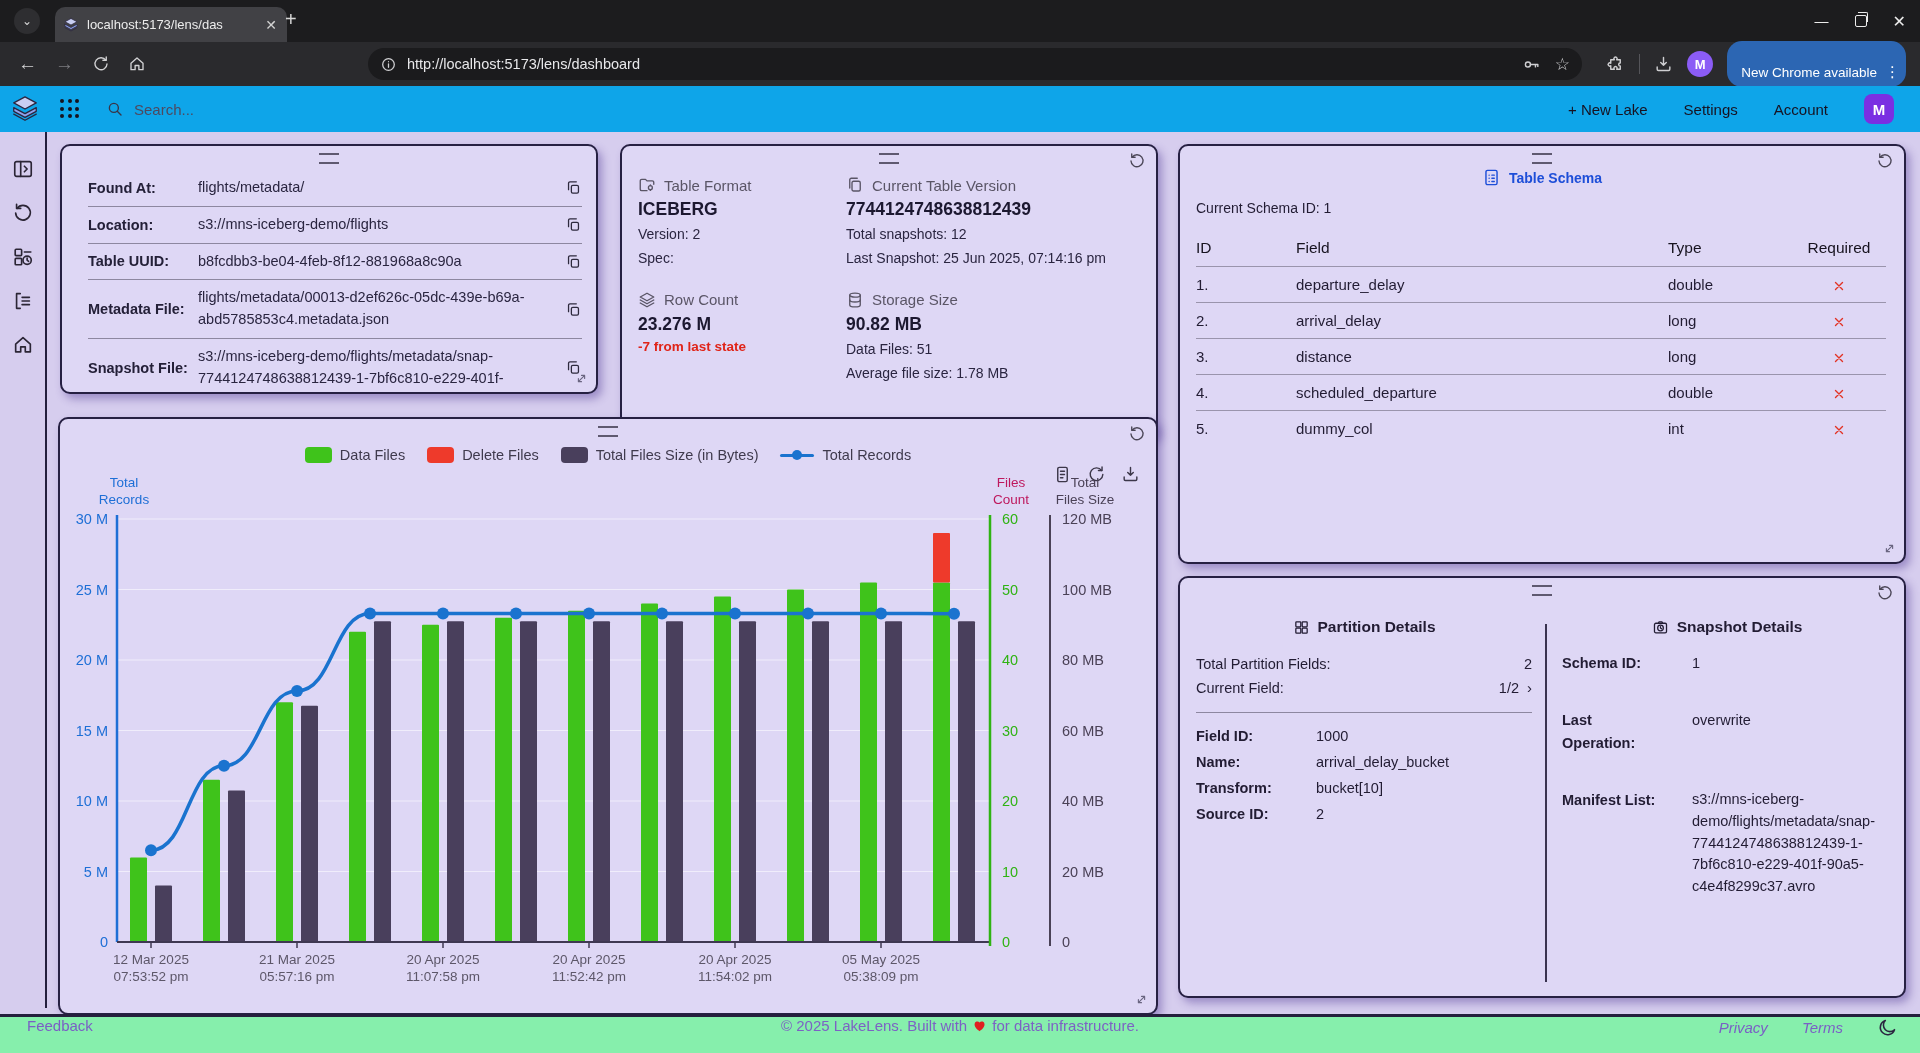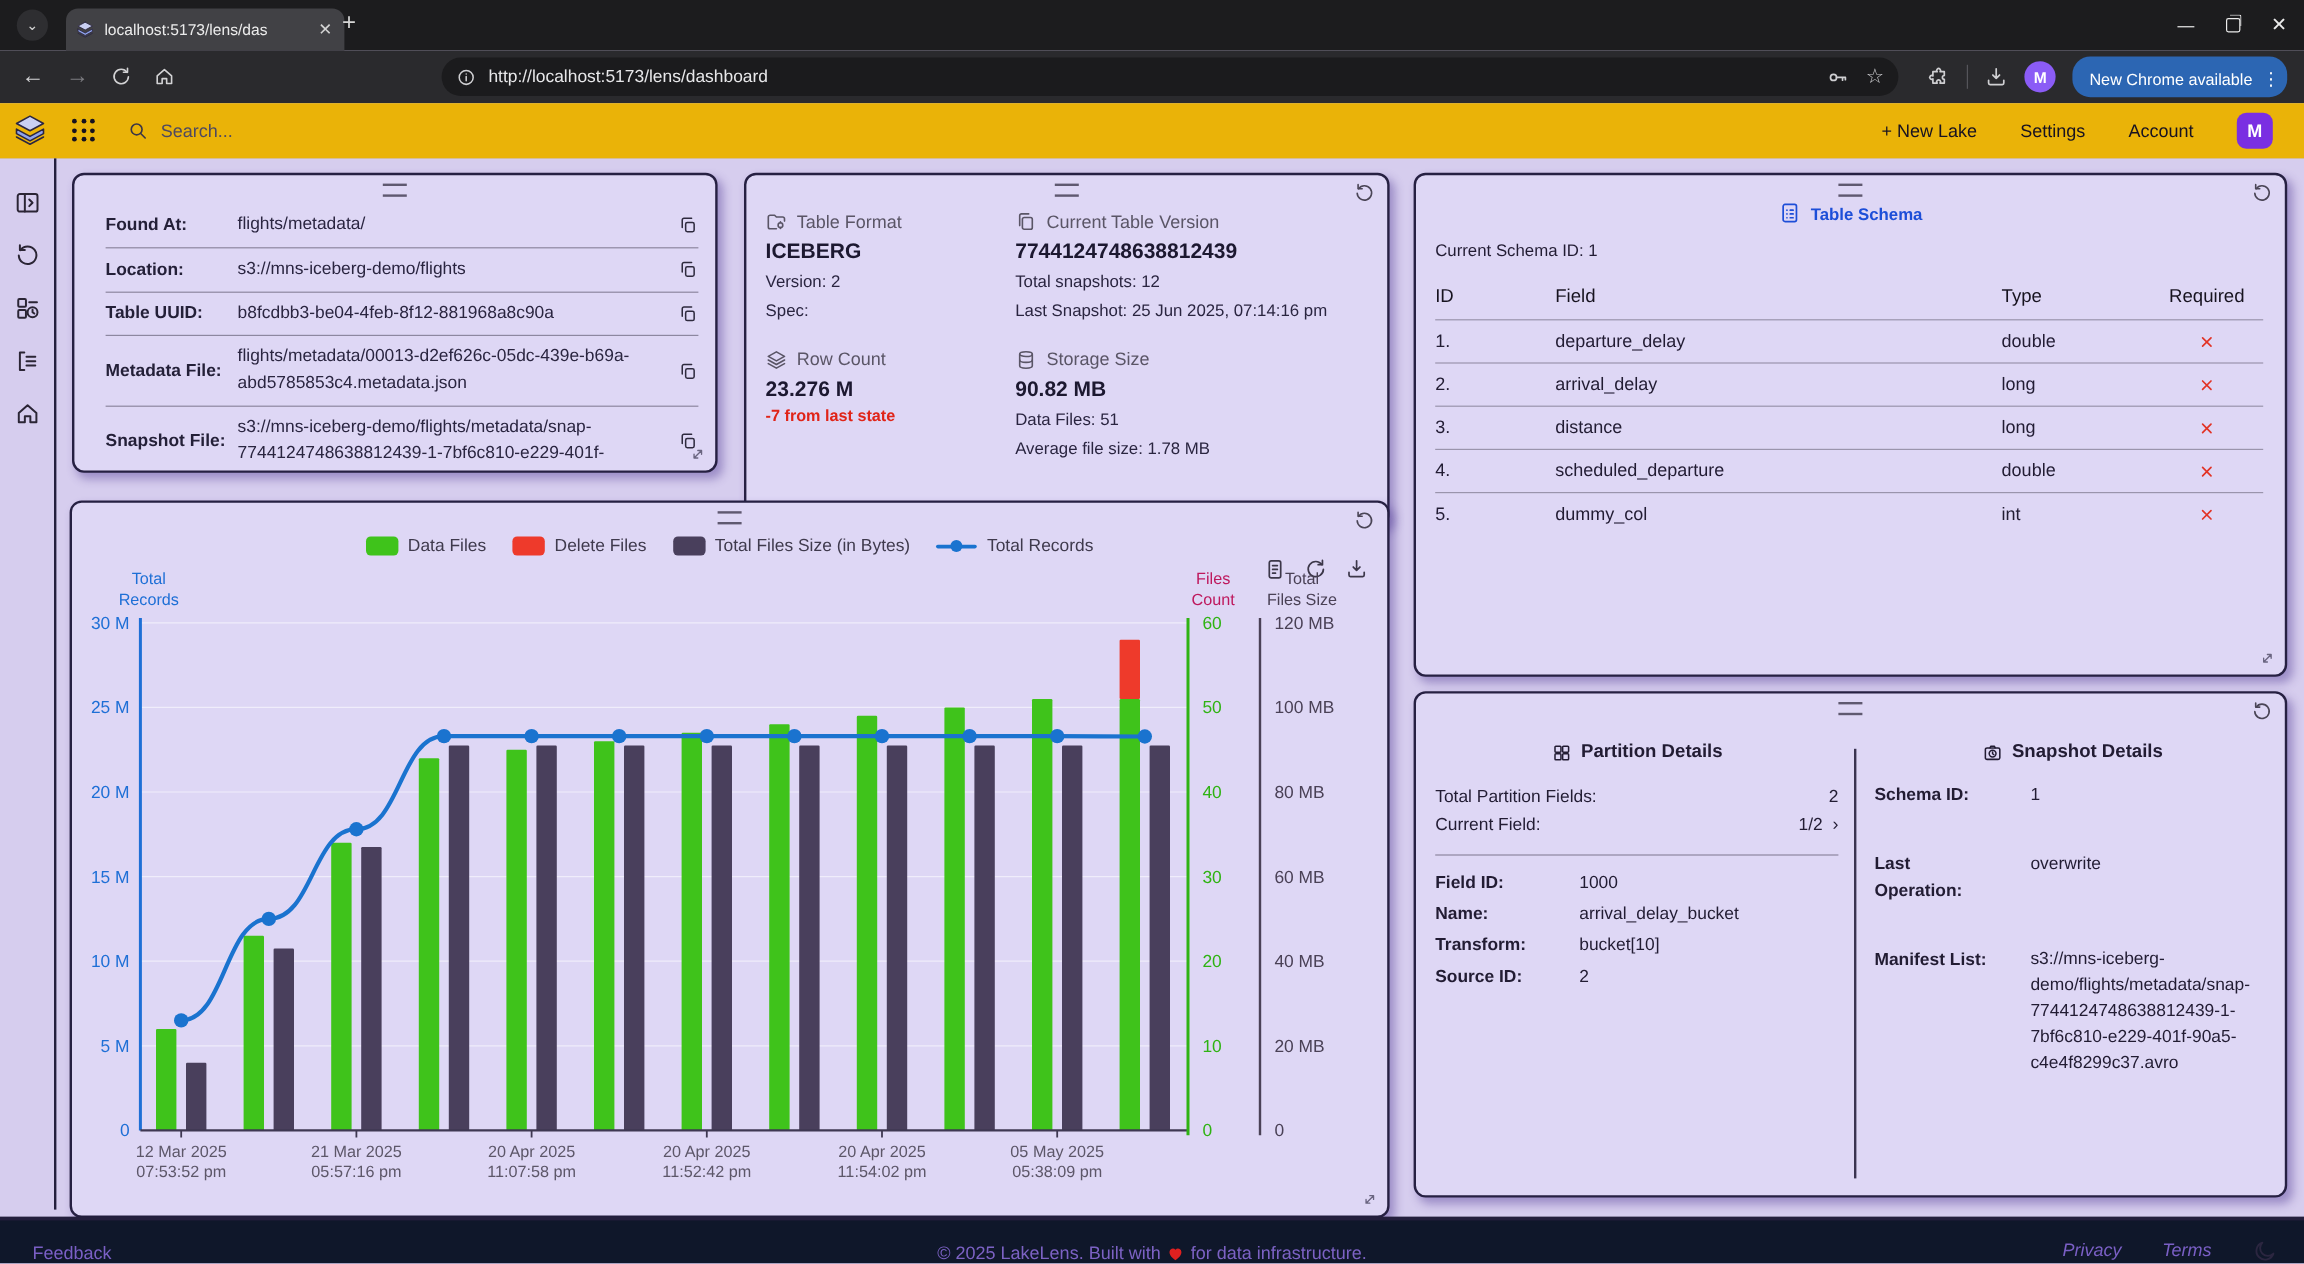--- a/index.html
+++ b/index.html
@@ -24,25 +24,25 @@
   .nav-ic{font-size:19px;margin-left:18px;color:#d2d2d4;}
   .nav-ic.dim{color:#7c7c80;}
   .urlbar{position:absolute;left:368px;top:6px;width:1214px;height:32px;background:#1b1b1d;border-radius:16px;
     display:flex;align-items:center;color:#e8e8ea;font-size:14.5px;padding:0 12px;box-sizing:border-box;}
   .urlbar .url{flex:1;margin-left:10px;}
   .toolbar-right{position:absolute;right:14px;top:0;height:44px;display:flex;align-items:center;gap:14px;}
   .vsep{width:1px;height:20px;background:#55555a;}
   .avatar-circle{width:26px;height:26px;border-radius:50%;background:#8b5cf6;color:#fff;font-size:13px;font-weight:bold;
     display:flex;align-items:center;justify-content:center;}
   .chrome-pill{height:30px;background:#2c66b3;border-radius:15px;color:#fff;font-size:13.5px;
-    display:flex;align-items:center;gap:8px;padding:4px 6px 0 14px;}
+    display:flex;align-items:center;gap:8px;padding:16px 6px 0 14px;}
   .kebab{font-size:15px;color:#fff;}
 
   
-  #appbar{position:absolute;left:0;top:86px;width:100%;height:46px;background:#eab308;border-bottom:1px solid rgba(40,32,64,.2);
+  #appbar{position:absolute;left:0;top:86px;width:100%;height:46px;background:#0ea5e9;border-bottom:1px solid rgba(40,32,64,.2);
     display:flex;align-items:center;}
   .logo{margin-left:10px;}
   .grid-dots{margin-left:20px;width:20px;height:20px;display:grid;grid-template-columns:repeat(3,1fr);gap:3px;}
   .grid-dots i{width:4px;height:4px;border-radius:50%;background:#17131f;}
   .searchwrap{display:flex;align-items:center;margin-left:26px;gap:10px;color:#3a3547;}
   .search-ph{font-size:15px;color:#4e4960;}
   .appbar-right{margin-left:auto;display:flex;align-items:center;gap:36px;margin-right:26px;font-size:15px;color:#171221;}
   .appbar-right .btn{cursor:default;}
   .avatar-square{width:30px;height:30px;border-radius:8px;background:#7a2fe2;color:#fff;font-weight:bold;font-size:15px;
     display:flex;align-items:center;justify-content:center;}
@@ -110,22 +110,22 @@
   .pd-title{display:flex;justify-content:center;align-items:center;gap:8px;font-weight:bold;font-size:15.5px;margin-bottom:16px;}
   .pd-kv{display:flex;justify-content:space-between;align-items:center;line-height:24px;}
   .pd-sep{border-top:1.5px solid #8d87a0;margin:12px 0;}
   .pd-grid{display:grid;grid-template-columns:120px 1fr;row-gap:3px;line-height:23px;}
   .sd-grid{display:grid;grid-template-columns:96px 1fr;column-gap:16px;row-gap:3px;line-height:23px;gap:34px;}
   .pd-lab{font-weight:bold;}
   .wrapval{overflow-wrap:anywhere;line-height:1.5;}
   .chev{font-size:15px;margin-left:8px;color:#221c33;}
 
   
-  #footer{position:absolute;left:0;top:1014px;width:100%;height:39px;background:#0f172a;border-top:3px solid #241f3d;
-    display:flex;align-items:flex-end;font-size:15px;color:#7a5fc5;box-sizing:border-box;}
+  #footer{position:absolute;left:0;top:1014px;width:100%;height:39px;background:#86efac;border-top:3px solid #241f3d;
+    display:flex;align-items:flex-start;font-size:15px;color:#7a5fc5;box-sizing:border-box;}
   .foot-left{margin-left:27px;}
   .foot-center{position:absolute;left:50%;transform:translateX(-50%);display:flex;align-items:center;gap:5px;color:#7c62c4;}
   .foot-right{margin-left:auto;margin-right:22px;display:flex;align-items:center;gap:34px;font-style:italic;}
   .moon{color:#2b2640;}
 </style>
 </head>
 <body>
 
 <svg width="0" height="0" style="position:absolute">
   <defs>

